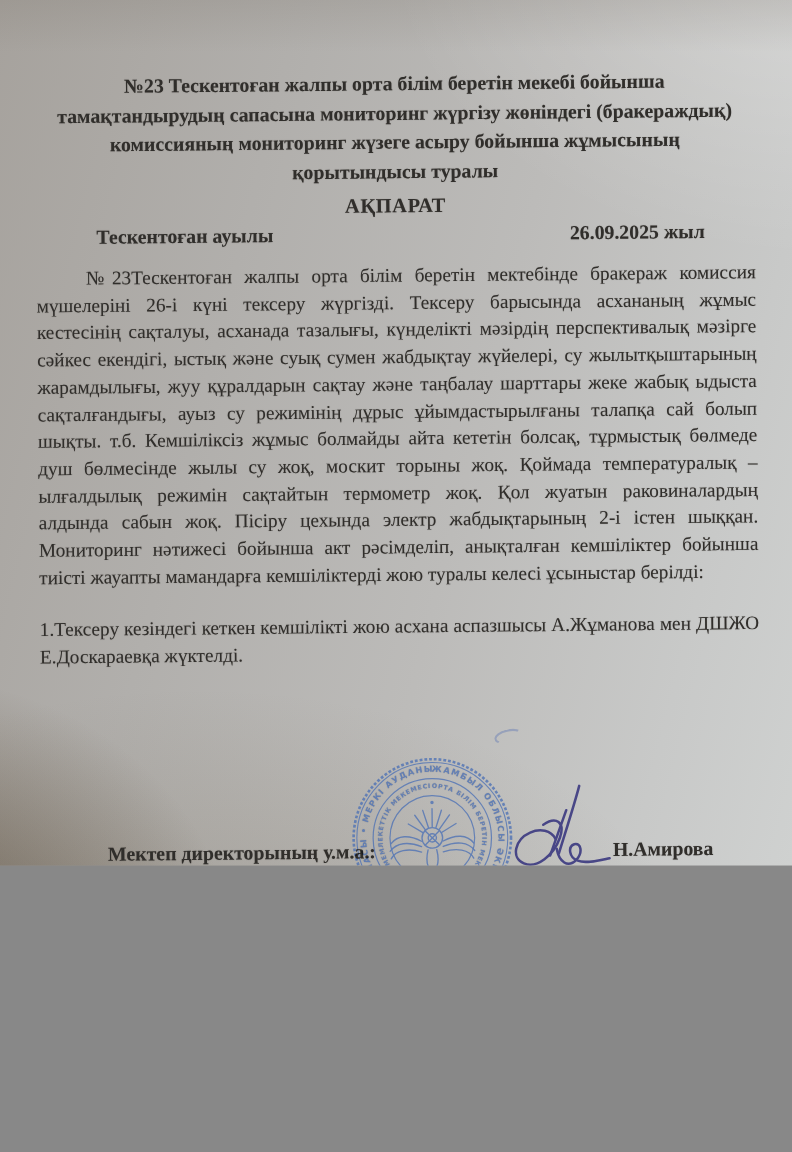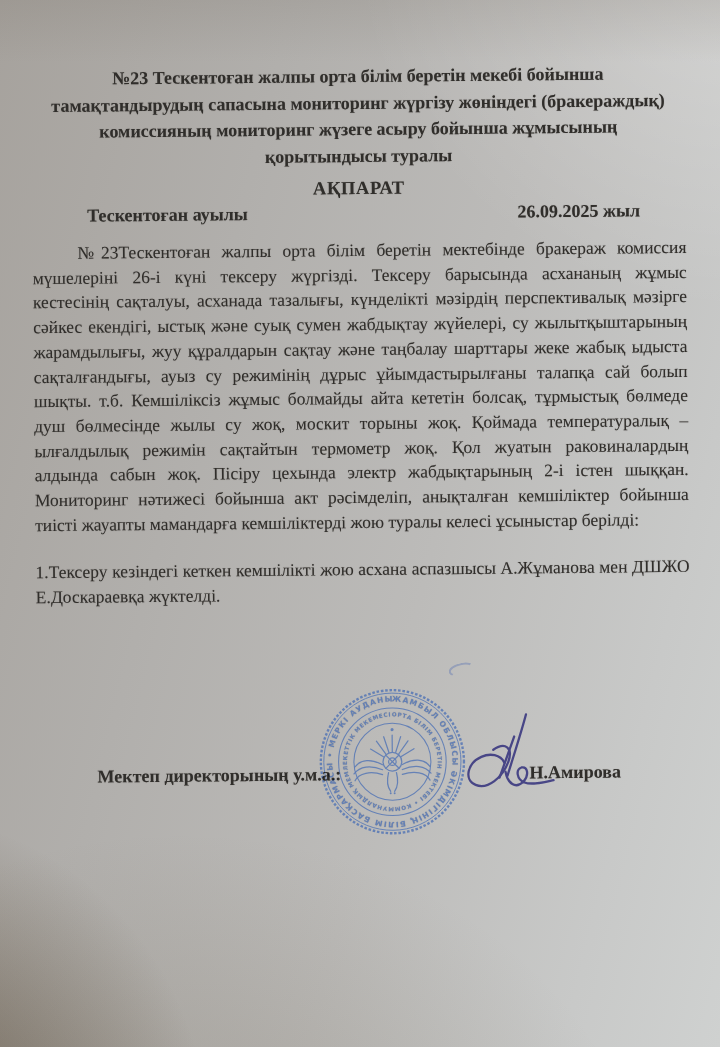--- a/index.html
+++ b/index.html
@@ -1,20 +1,20 @@
 <!DOCTYPE html>
 <html><head>
 <meta charset="utf-8">
 <style>
   * { margin: 0; padding: 0; box-sizing: border-box; }
   html, body { background: #888; }
   .page {
     position: relative;
     width: 720px;
-    height: 1047px;
+    height: 787px;
     overflow: hidden;
     font-family: "Liberation Serif", "DejaVu Serif", serif;
     background:
       radial-gradient(70% 52% at -14% 110%, rgba(70,53,31,0.62), rgba(70,53,31,0) 62%),
       radial-gradient(120% 70% at 25% 118%, rgba(104,92,72,0.28), rgba(104,92,72,0) 55%),
       linear-gradient(180deg, rgba(128,121,112,0.22), rgba(128,121,112,0) 6%),
       radial-gradient(95% 60% at 106% -6%, rgba(255,255,255,0.30), rgba(255,255,255,0) 60%),
       linear-gradient(104deg, #a6a29d 0%, #b1afac 30%, #bcbbb9 58%, #c8c9c8 84%, #cfd1d0 100%);
   }
   .content {
@@ -29,21 +29,21 @@
   .doc-heading { margin-top: 9px; text-align: center; font-weight: bold; font-size: 18.5px; letter-spacing: 0.6px; }
   .meta-row { display: flex; justify-content: space-between; margin: 4px 46px 0 55px; font-weight: bold; font-size: 18px; }
   .body-text {
     margin-top: 14px;
     font-size: 17.5px; line-height: 24.7px;
     text-align: justify; text-indent: 45px;
   }
   .item-text { margin-top: 23px; font-size: 17.5px; line-height: 25px; text-align: justify; }
   .sign-row { position: absolute; top: 706px; left: 0; width: 100%; height: 30px; font-weight: bold; font-size: 18px; }
   .sign-label { position: absolute; left: 60px; top: 0; }
-  .sign-name { position: absolute; left: 492px; top: 0; }
+  .sign-name { position: absolute; left: 519px; top: 0; }
   .stamp {
     position: absolute; left: 280px; top: 628px; width: 150px; height: 152px;
     mix-blend-mode: multiply; opacity: 0.9;
   }
   .signature {
     position: absolute; left: 410px; top: 653px; width: 122px; height: 102px;
     mix-blend-mode: multiply;
   }
   .ink-smudge {
     position: absolute; left: 412px; top: 606px; width: 26px; height: 13px;

